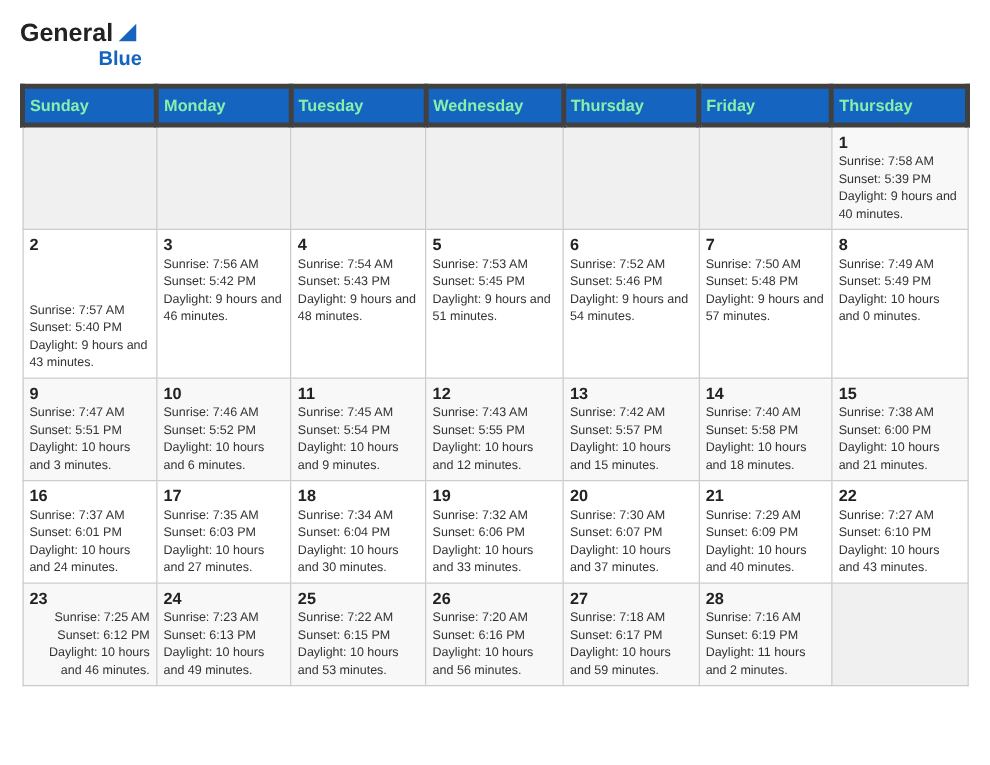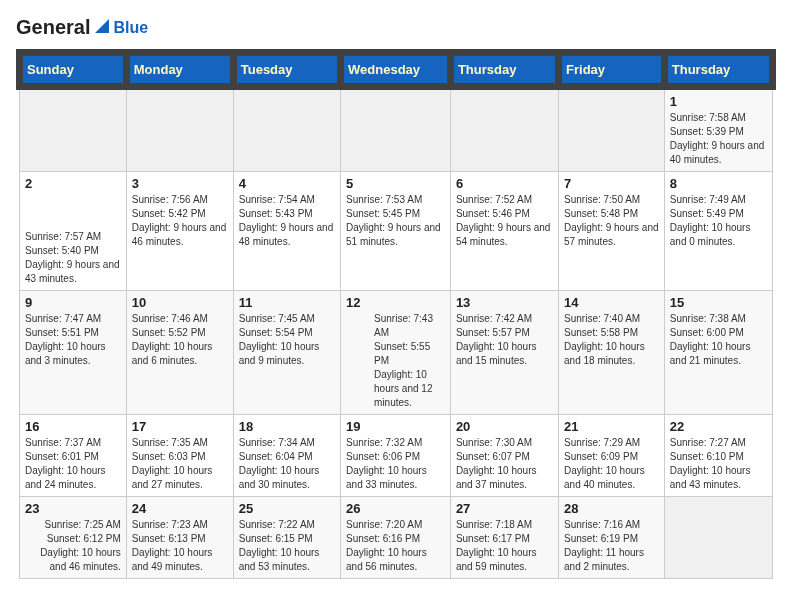--- a/index.html
+++ b/index.html
@@ -11,41 +11,41 @@
       padding: 16px;
     }
     .header {
       display: flex;
       align-items: flex-start;
       justify-content: space-between;
       margin-bottom: 10px;
     }
     .logo {
       display: flex;
-      flex-direction: row;
-      align-items: center;
+      flex-direction: column;
+      align-items: flex-end;
     }
     .logo-line {
       display: flex;
       align-items: center;
     }
     .logo-general { font-size: 20px; font-weight: bold; color: #222; }
     .logo-blue-part { font-size: 16px; font-weight: bold; color: #1565c0; }
     .title-block { text-align: right; }
     .month-title { font-size: 36px; font-weight: bold; color: #222; }
     .location { font-size: 16px; color: #444; }
 
     .calendar { width: 100%; border-collapse: collapse; }
     .calendar thead tr th {
       background: #1565c0;
-      color: #fef9c3;
+      color: #86efac;
       font-size: 13px;
       padding: 6px 4px;
       text-align: left;
-      border: 7px solid #404040;
+      border: 4px solid #404040;
     }
     .calendar tbody tr td {
       border: 1px solid #ccc;
       vertical-align: top;
       padding: 4px 5px;
       font-size: 10.5px;
       color: #222;
       width: 113px;
       min-height: 80px;
       background: #fff;
@@ -175,21 +175,21 @@
 Daylight: 10 hours and 6 minutes.</div>
         </td>
         <td>
           <span class="day-num">11</span>
           <div class="day-info" style="white-space: pre-line;">Sunrise: 7:45 AM
 Sunset: 5:54 PM
 Daylight: 10 hours and 9 minutes.</div>
         </td>
         <td>
           <span class="day-num">12</span>
-          <div class="day-info" style="white-space: pre-line; margin-left: 28px;">Sunrise: 7:43 AM
+          <div class="day-info" style="white-space: pre-line;">Sunrise: 7:43 AM
 Sunset: 5:55 PM
 Daylight: 10 hours and 12 minutes.</div>
         </td>
         <td>
           <span class="day-num">13</span>
           <div class="day-info" style="white-space: pre-line;">Sunrise: 7:42 AM
 Sunset: 5:57 PM
 Daylight: 10 hours and 15 minutes.</div>
         </td>
         <td>

